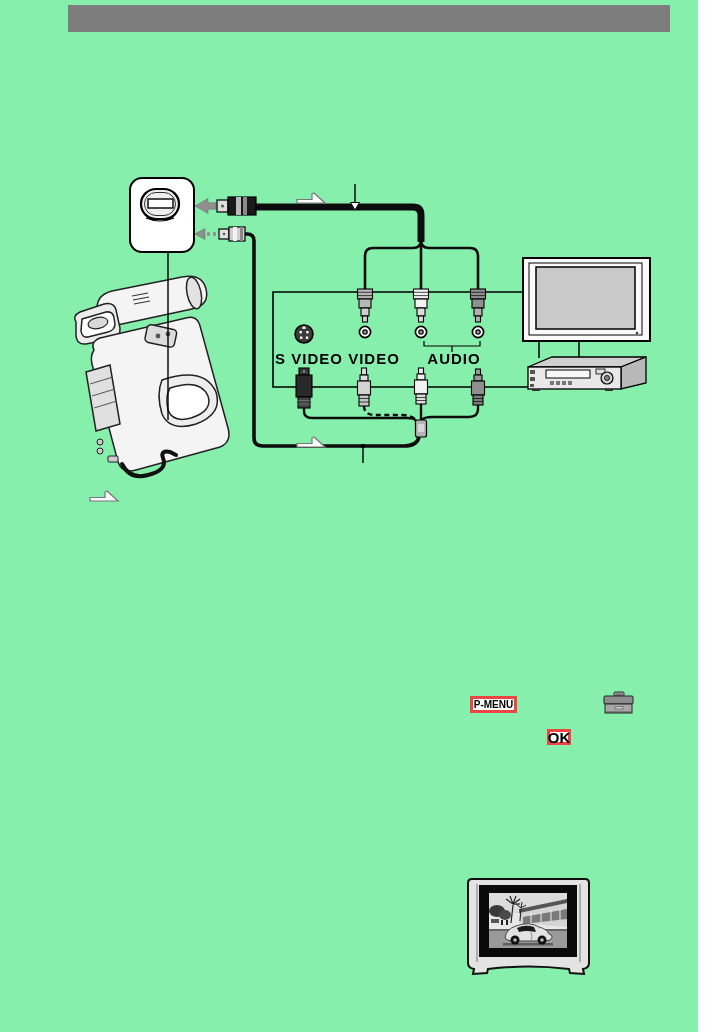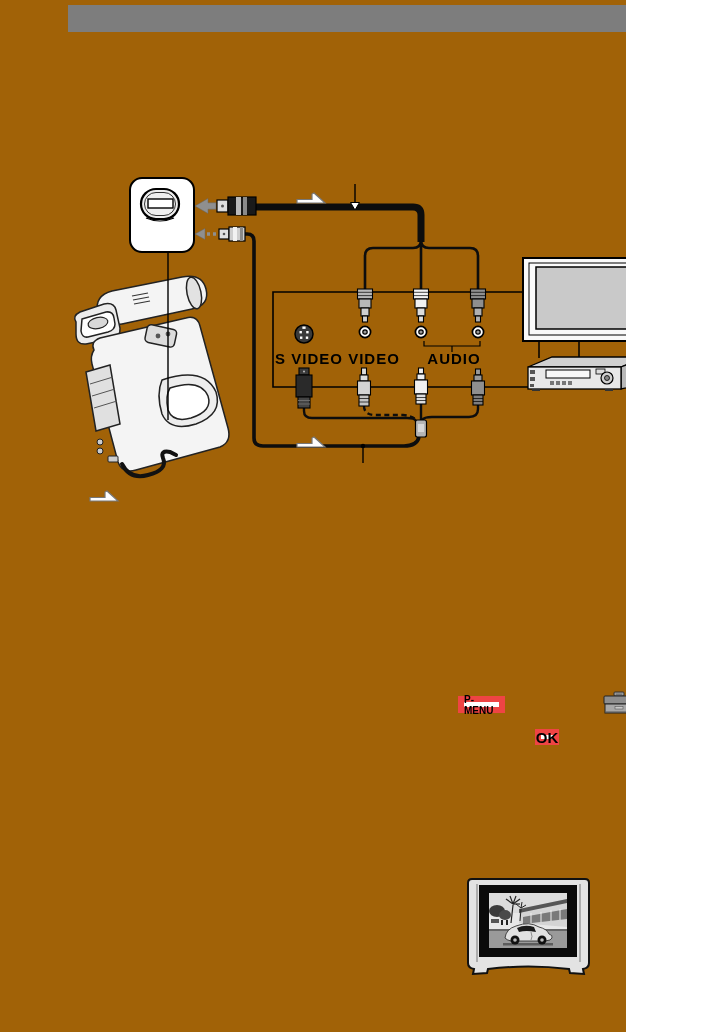--- a/index.html
+++ b/index.html
@@ -1,29 +1,29 @@
 <!DOCTYPE html>
 <html><head>
 <meta charset="utf-8">
 <style>
   html,body{margin:0;padding:0;background:#fff;}
   #page{
-    position:relative;width:626px;height:1032px;background:#a16207;
+    position:relative;width:698px;height:1032px;background:#86efac;
     font-family:"Liberation Sans",sans-serif;overflow:hidden;
   }
   #header-bar{
     position:absolute;left:68px;top:5px;width:602px;height:27px;
     background:#7d7d7d;
   }
   .abs{position:absolute;}
   .badge{
-    position:absolute;border:6px solid #ef4444;background:#fff;color:#000;
+    position:absolute;border:3px solid #ef4444;background:#fff;color:#000;
     font-family:"Liberation Sans",sans-serif;font-weight:bold;
     display:flex;align-items:center;justify-content:center;
-    box-sizing:border-box;letter-spacing:0;
+    box-sizing:border-box;letter-spacing:0;margin-left:12px;
   }
   #pmenu-badge{left:458px;top:696px;width:47px;height:17px;font-size:10px;}
   #ok-badge{left:535px;top:729px;width:24px;height:16px;font-size:15px;}
   svg text{font-family:"Liberation Sans",sans-serif;}
 </style>
 </head>
 <body>
 
 <div id="page">
 

